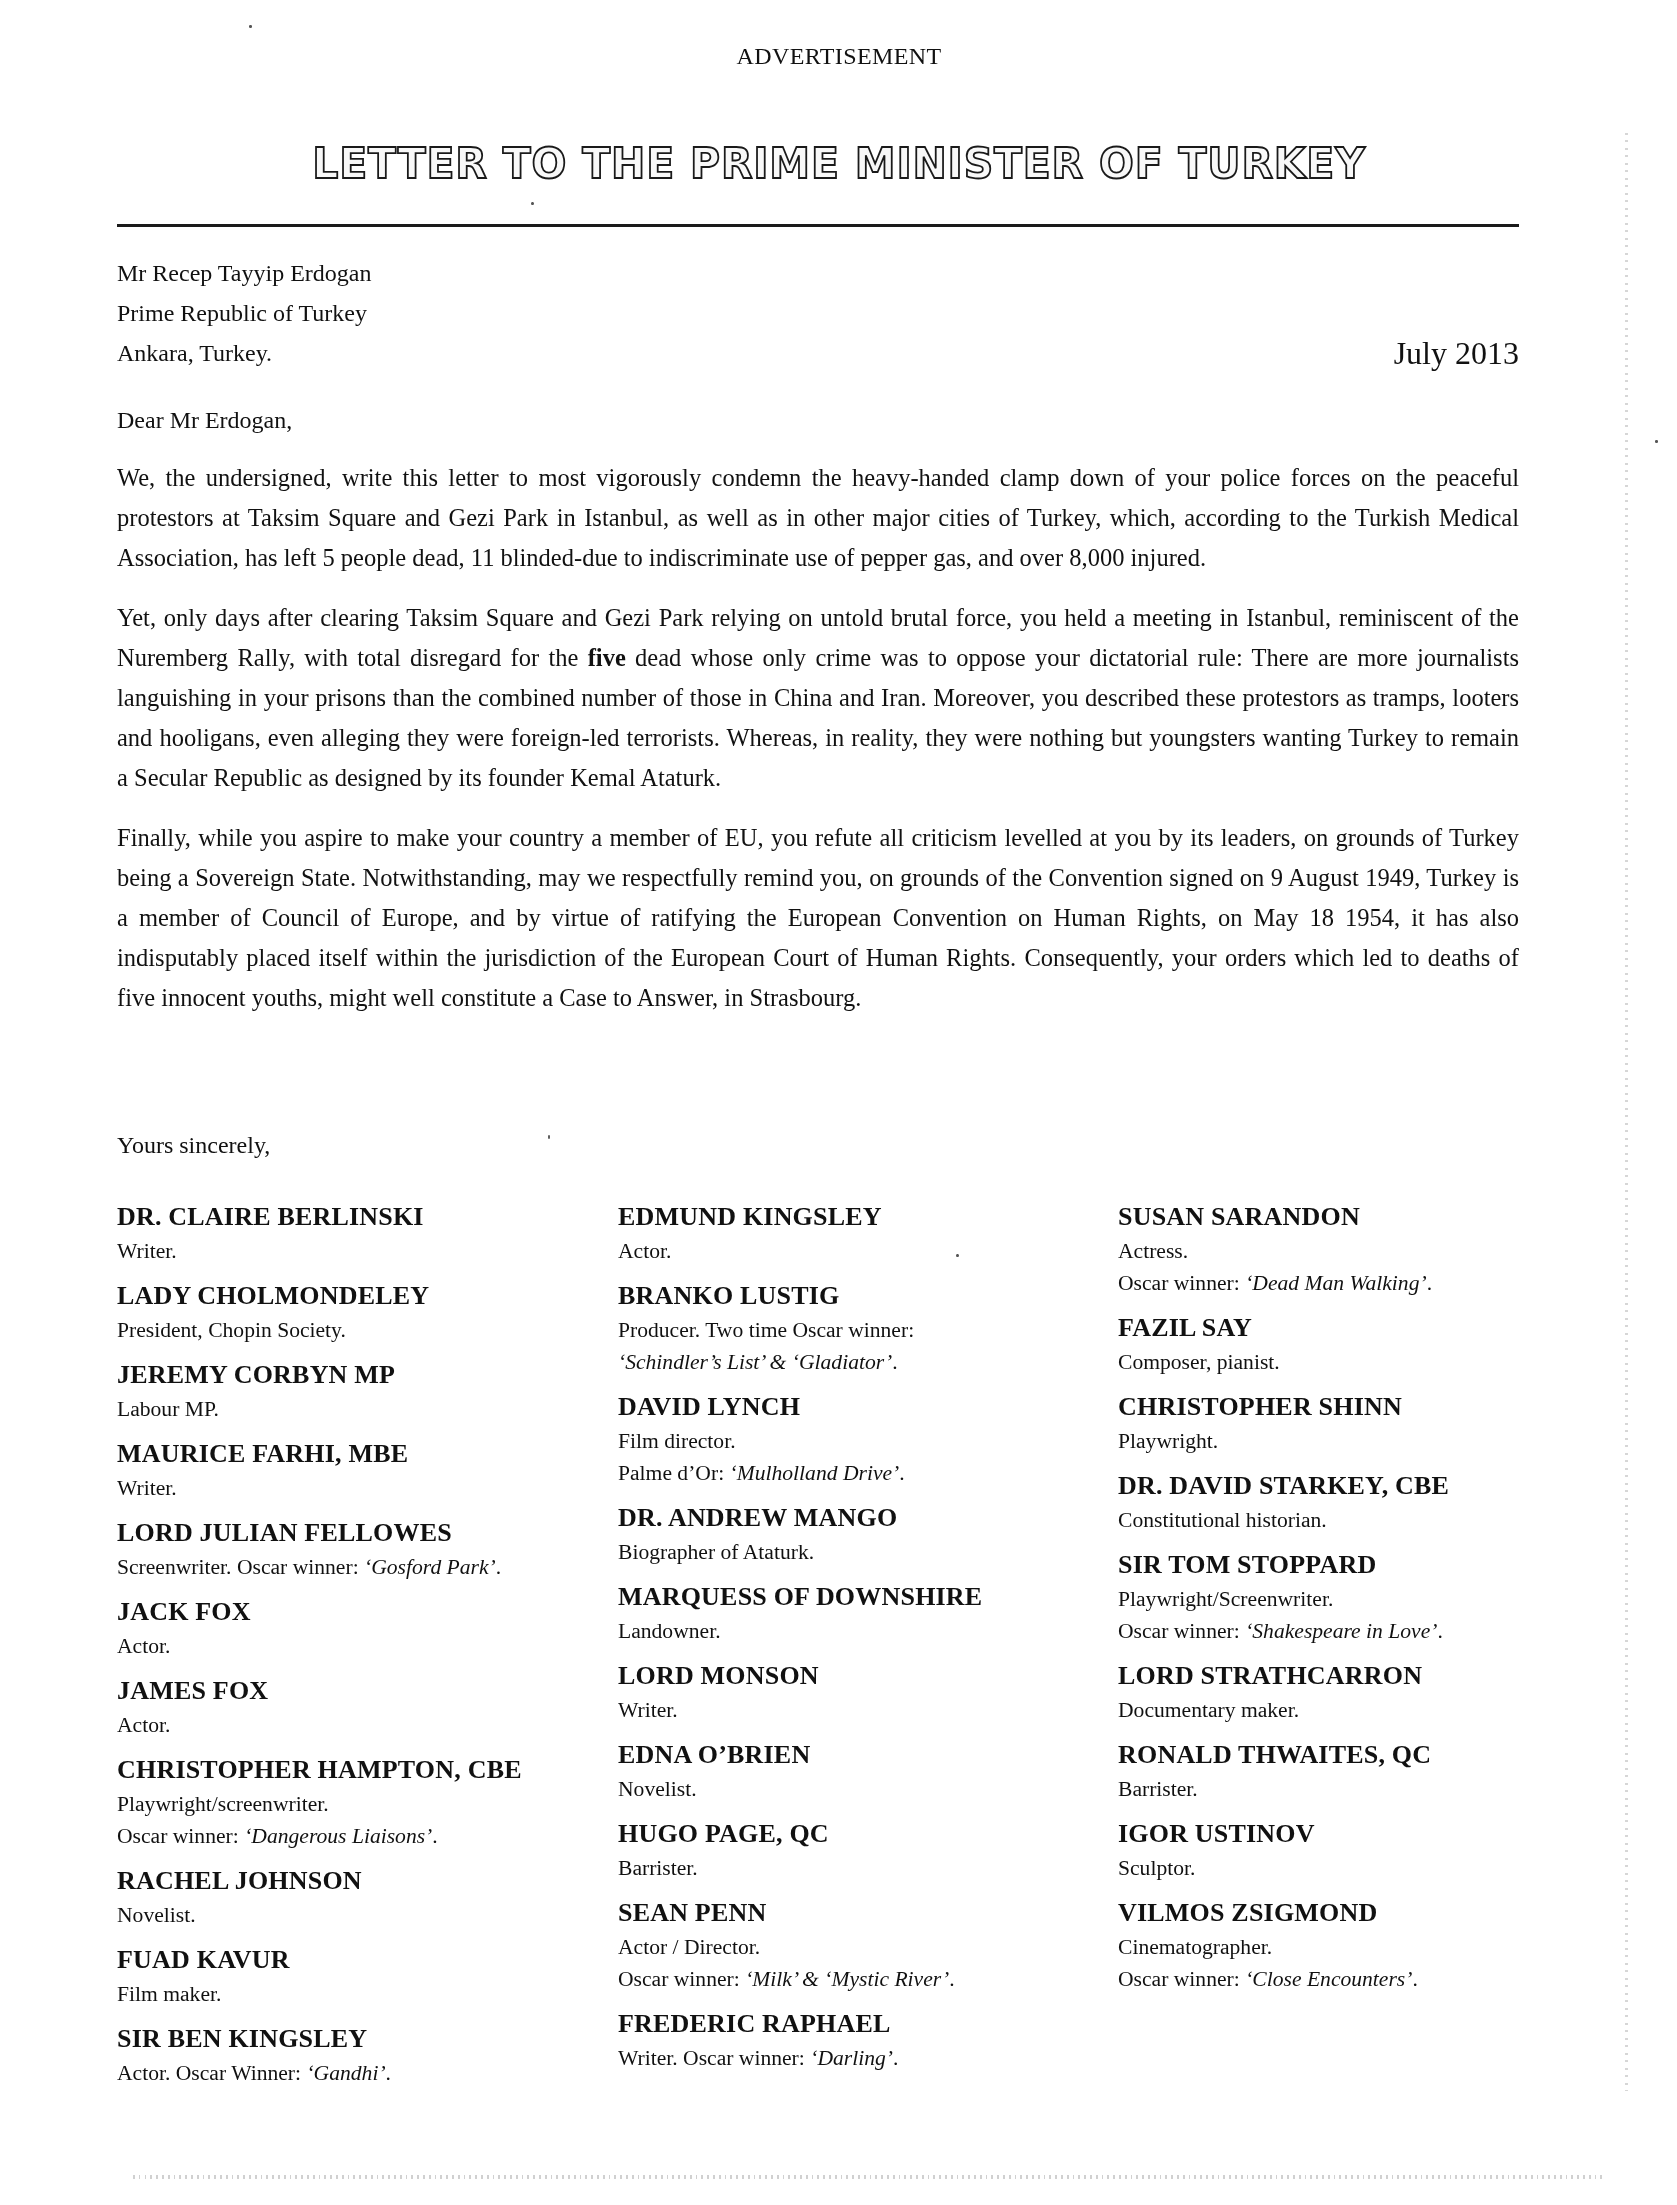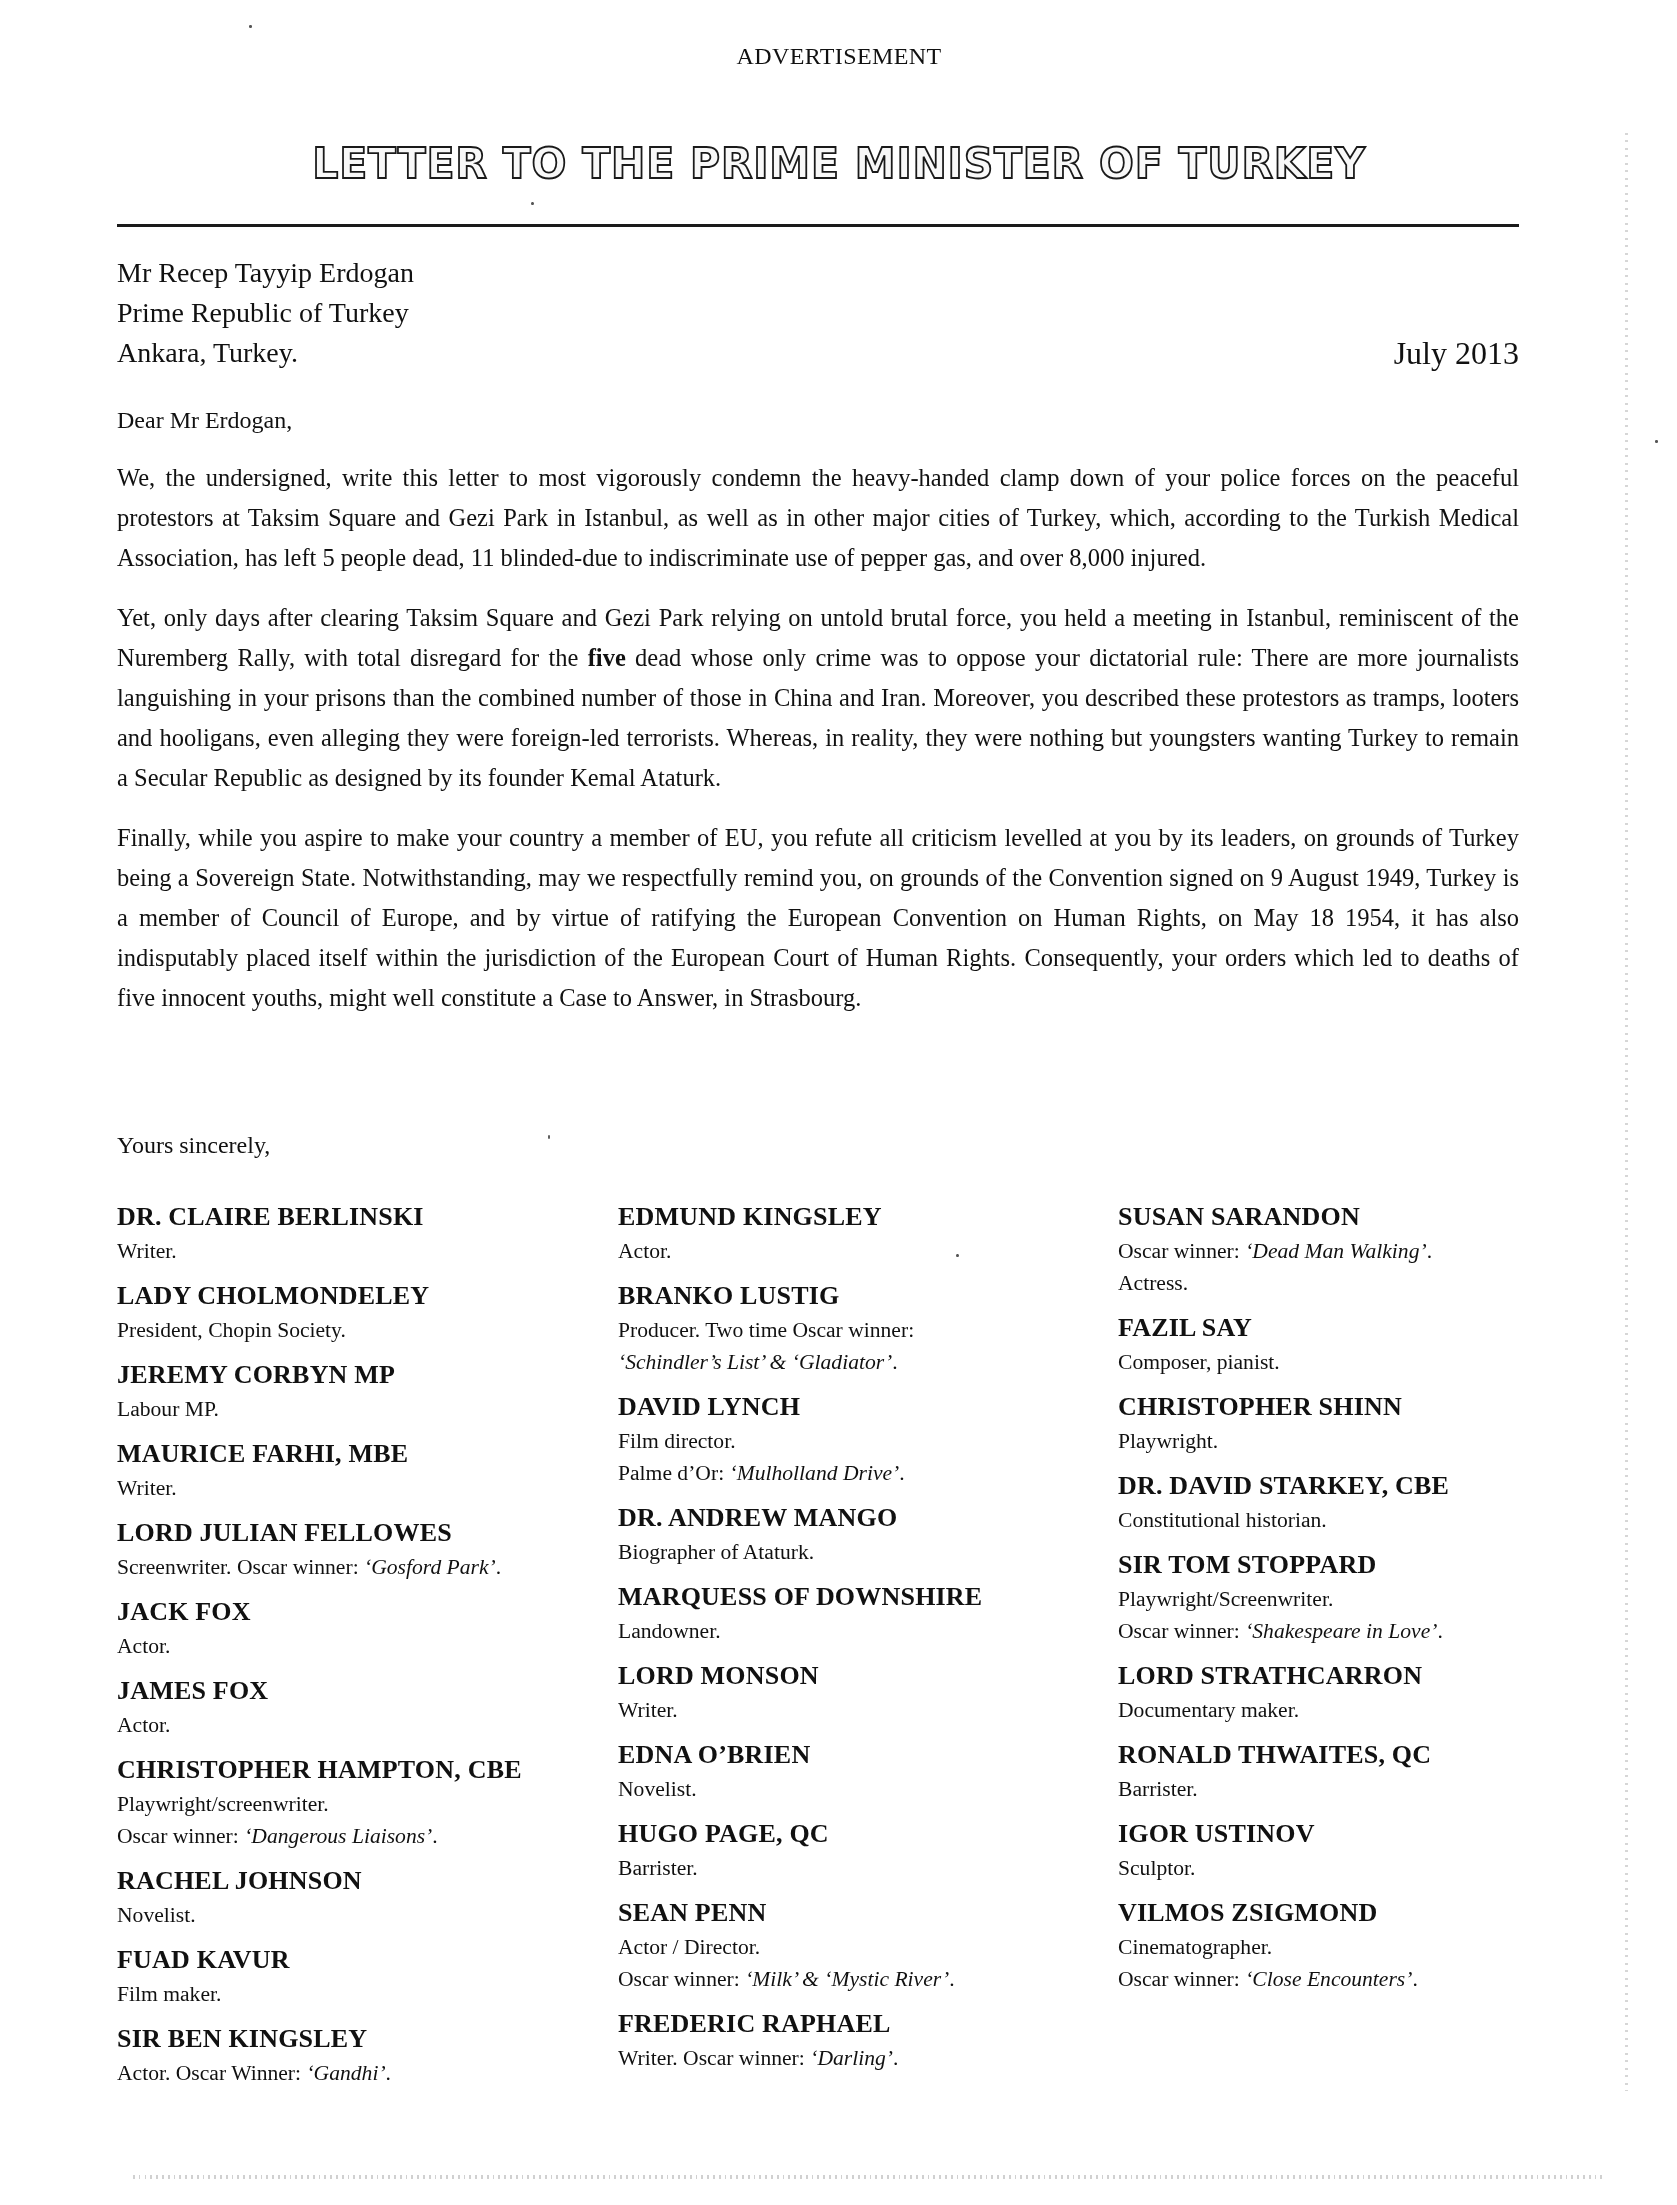--- a/index.html
+++ b/index.html
@@ -50,21 +50,21 @@
       top: 224px;
       left: 117px;
       width: 1402px;
       height: 2.5px;
       background: #1a1a1a;
     }
     .address {
       position: absolute;
       top: 253px;
       left: 117px;
-      font-size: 28px;
+      font-size: 24px;
       line-height: 40px;
     }
     .address div { white-space: nowrap; }
     .date {
       position: absolute;
       top: 333px;
       right: 159px;
       font-size: 32px;
       line-height: 40px;
     }
@@ -267,22 +267,22 @@
           <div class="signer-line"><span>Oscar winner: </span><span class="ital">‘Milk’ &amp; ‘Mystic River’</span><span>.</span></div>
         </div>
         <div class="signer">
           <div class="signer-name">FREDERIC RAPHAEL</div>
           <div class="signer-line"><span>Writer.  Oscar winner: </span><span class="ital">‘Darling’</span><span>.</span></div>
         </div>
       </div>
     <div class="col col-3">
         <div class="signer">
           <div class="signer-name">SUSAN SARANDON</div>
+          <div class="signer-line"><span>Actress.</span><span class="ital"></span><span></span></div>
           <div class="signer-line"><span>Oscar winner: </span><span class="ital">‘Dead Man Walking’</span><span>.</span></div>
-          <div class="signer-line"><span>Actress.</span><span class="ital"></span><span></span></div>
         </div>
         <div class="signer">
           <div class="signer-name">FAZIL SAY</div>
           <div class="signer-line"><span>Composer, pianist.</span><span class="ital"></span><span></span></div>
         </div>
         <div class="signer">
           <div class="signer-name">CHRISTOPHER SHINN</div>
           <div class="signer-line"><span>Playwright.</span><span class="ital"></span><span></span></div>
         </div>
         <div class="signer">

